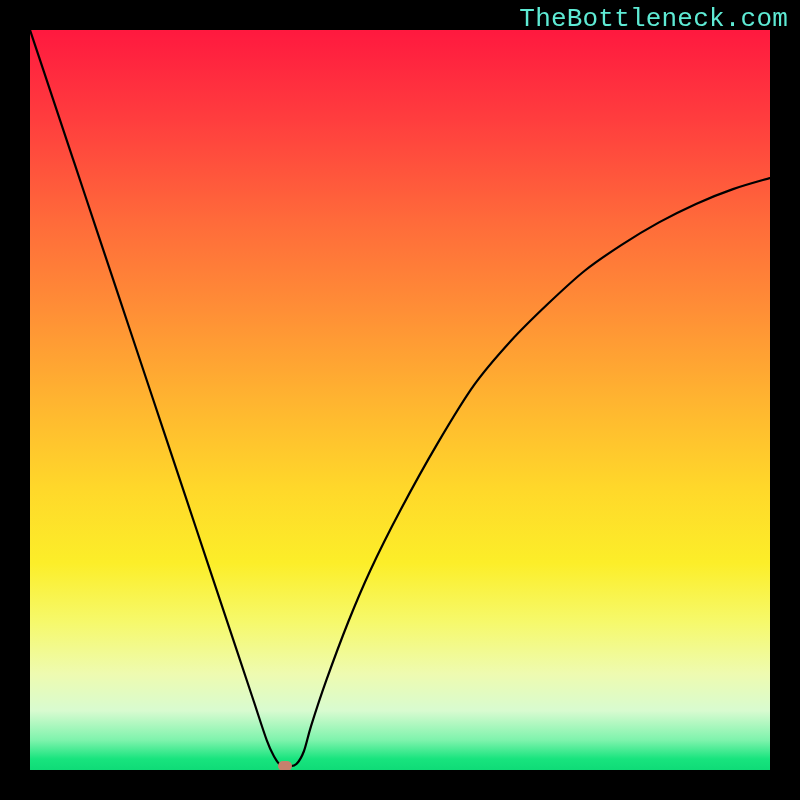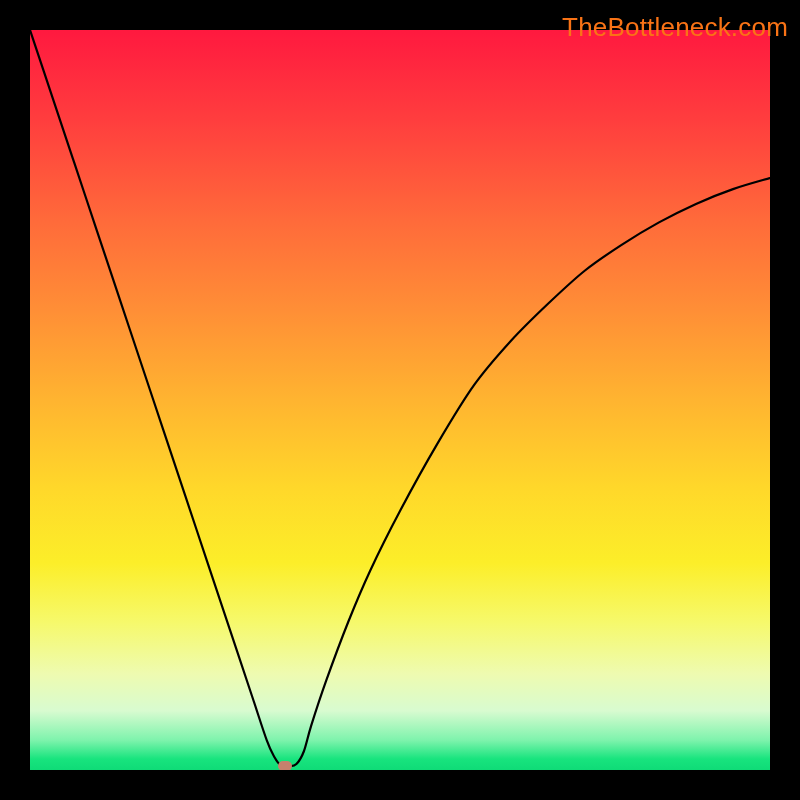--- a/index.html
+++ b/index.html
@@ -5,26 +5,26 @@
   * { margin: 0; padding: 0; box-sizing: border-box; }
   html, body { width: 800px; height: 800px; overflow: hidden; background: #000; }
   .frame {
     position: relative;
     width: 800px;
     height: 800px;
     background: #000;
   }
   .watermark {
     position: absolute;
-    top: 12px;
+    top: 4px;
     right: 12px;
-    font-family: Liberation Sans, sans-serif;
+    font-family: Liberation Mono, monospace;
     font-size: 26px;
     font-weight: 500;
-    color: #f97316;
+    color: #5eead4;
     letter-spacing: 0.2px;
     z-index: 10;
   }
   .plot {
     position: absolute;
     left: 30px;
     top: 30px;
     width: 740px;
     height: 740px;
     overflow: hidden;

